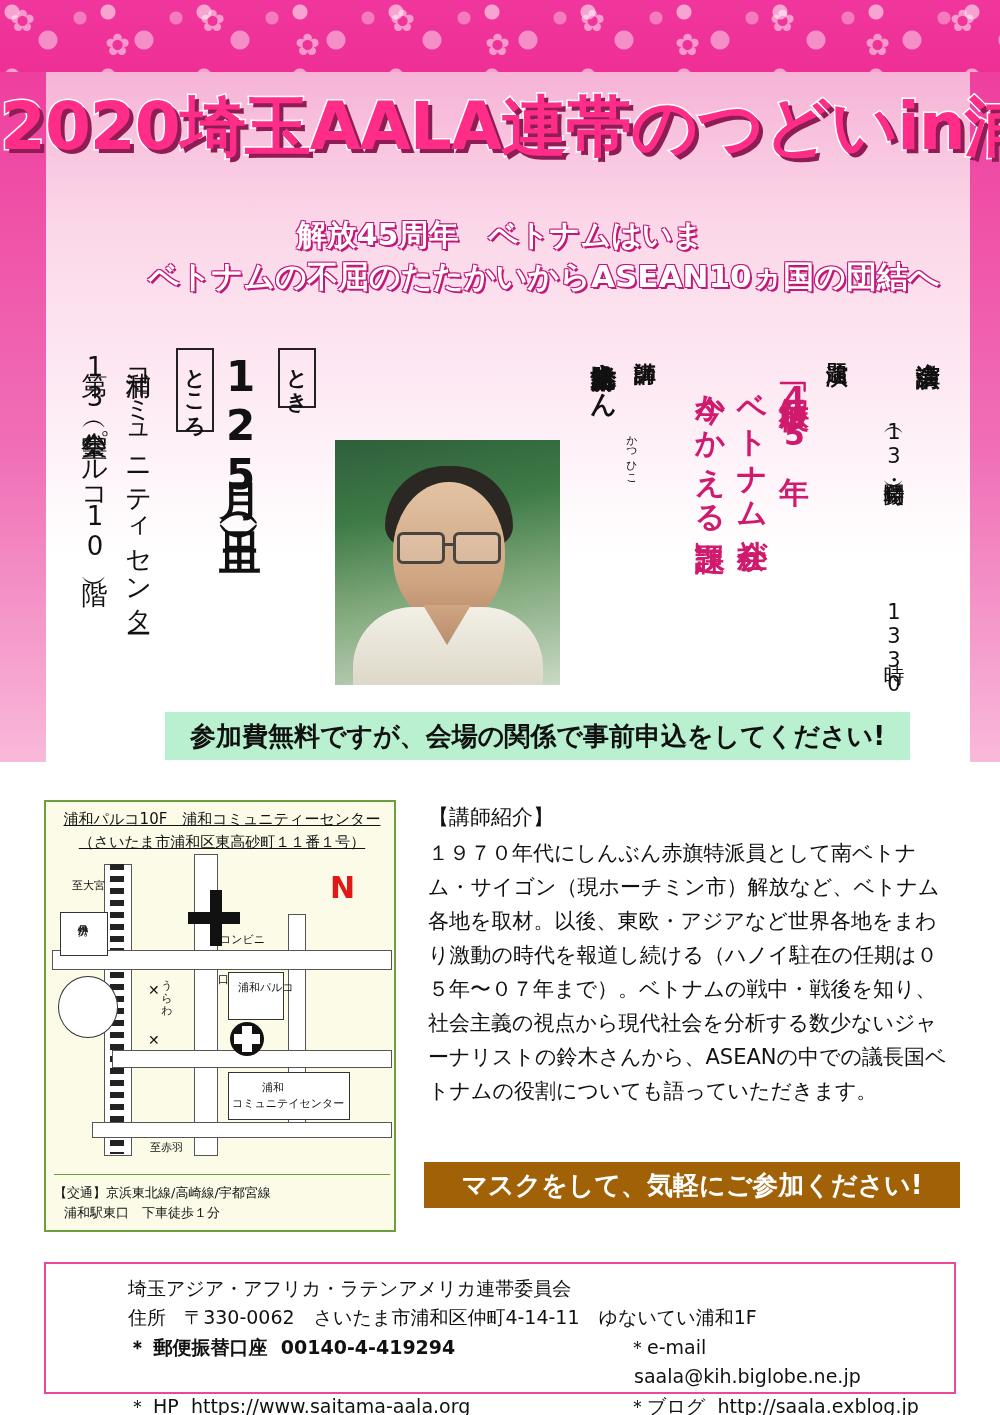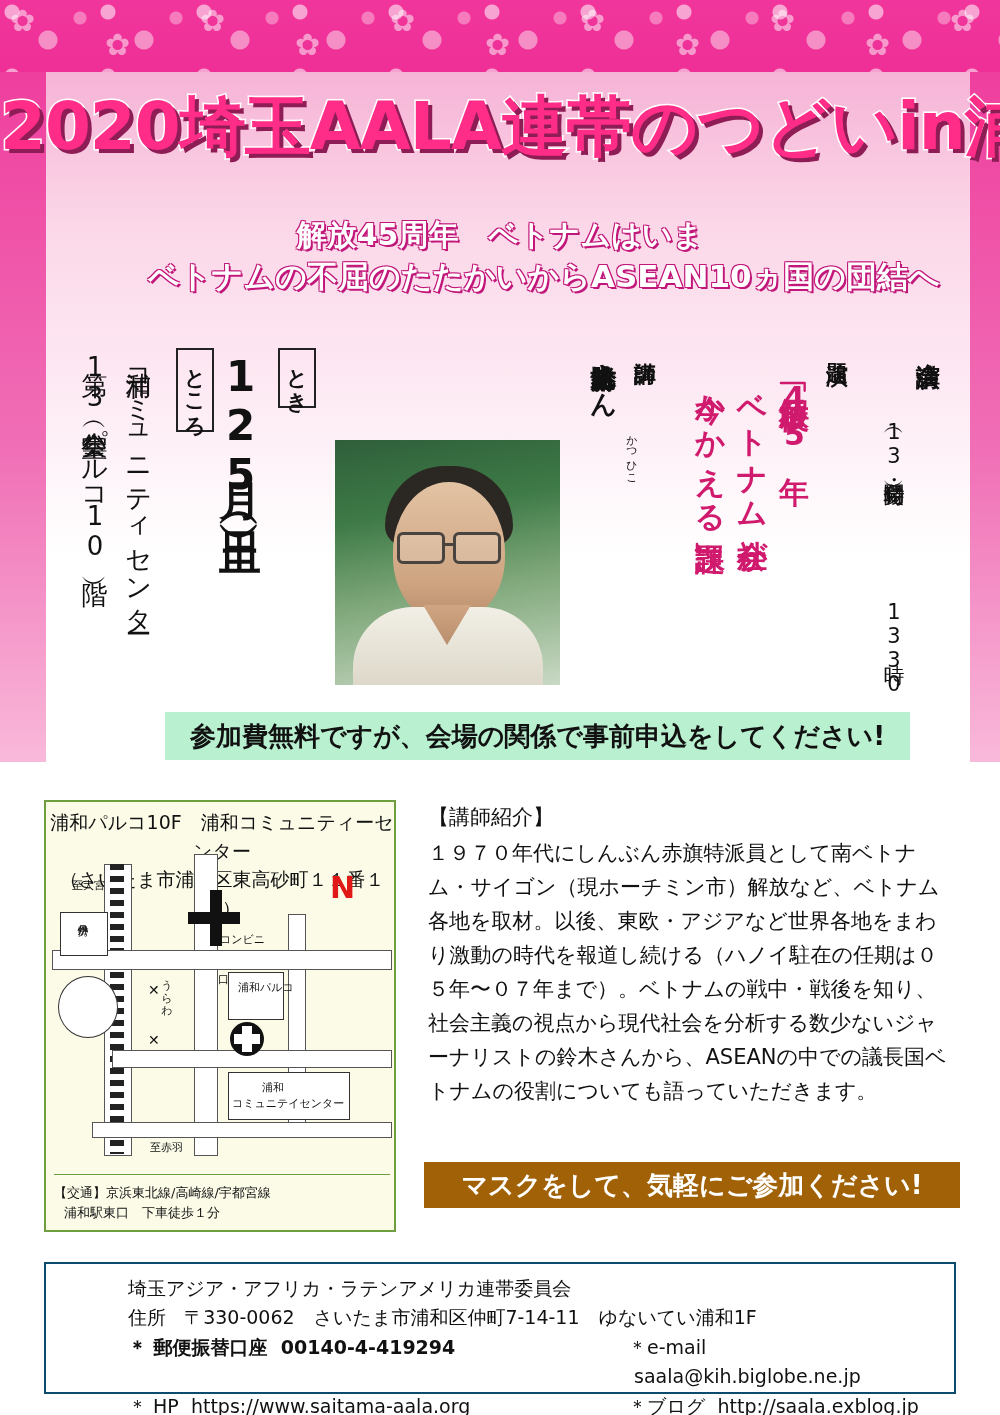--- a/index.html
+++ b/index.html
@@ -226,23 +226,24 @@
     width: 352px; height: 432px;
     background: #fbfbe8;
     border: 2px solid #6e9e3e;
     box-sizing: border-box;
   }
   .map-head {
     position: absolute;
     left: 0; top: 6px; width: 352px;
     text-align: center;
     font-family: "DejaVu Sans", sans-serif;
-    font-size: 19px;
+    font-size: 15px;
     color: #111;
     line-height: 1.5;
+    text-decoration: underline;
   }
   .map-canvas {
     position: absolute;
     left: 6px; top: 52px;
     width: 338px; height: 310px;
   }
   .map-foot {
     position: absolute;
     left: 8px; bottom: 8px;
     width: 336px;
@@ -302,21 +303,21 @@
     font-weight: bold;
     font-size: 26px;
     color: #ffffff;
   }
 
   
   .footer {
     position: absolute;
     left: 44px; top: 1262px;
     width: 912px; height: 132px;
-    border: 2px solid #0c4a6e;
+    border: 2px solid #ec4899;
     box-sizing: border-box;
     background: #fff;
   }
   .footer-inner {
     padding: 10px 16px;
     font-family: "DejaVu Sans", sans-serif;
     font-size: 19px;
     color: #111;
     line-height: 1.55;
   }
@@ -453,21 +454,21 @@
   <div class="mask-bar">マスクをして、気軽にご参加ください!</div>
 
   <div class="footer">
     <div class="footer-inner">
       <div class="f-row">
         <div class="a" style="padding-left:66px;">埼玉アジア・アフリカ・ラテンアメリカ連帯委員会</div>
       </div>
       <div class="f-row">
         <div style="padding-left:66px;">
           <span>住所</span>
-          &nbsp;&nbsp;<span>〒330-0062　さいたま市浦和区仲町7-14-11　ゆないてい浦和1F</span>
+          &nbsp;&nbsp;<span>〒330-0062　さいたま市浦和区仲町4-14-11　ゆないてい浦和1F</span>
         </div>
       </div>
       <div class="f-row">
         <div class="a" style="padding-left:66px;font-weight:bold;">
           <span>＊ 郵便振替口座</span>
           &nbsp;<span>00140-4-419294</span>
         </div>
         <div class="b">
           <span>＊e-mail</span>
           &nbsp;<span>saala@kih.biglobe.ne.jp</span>

